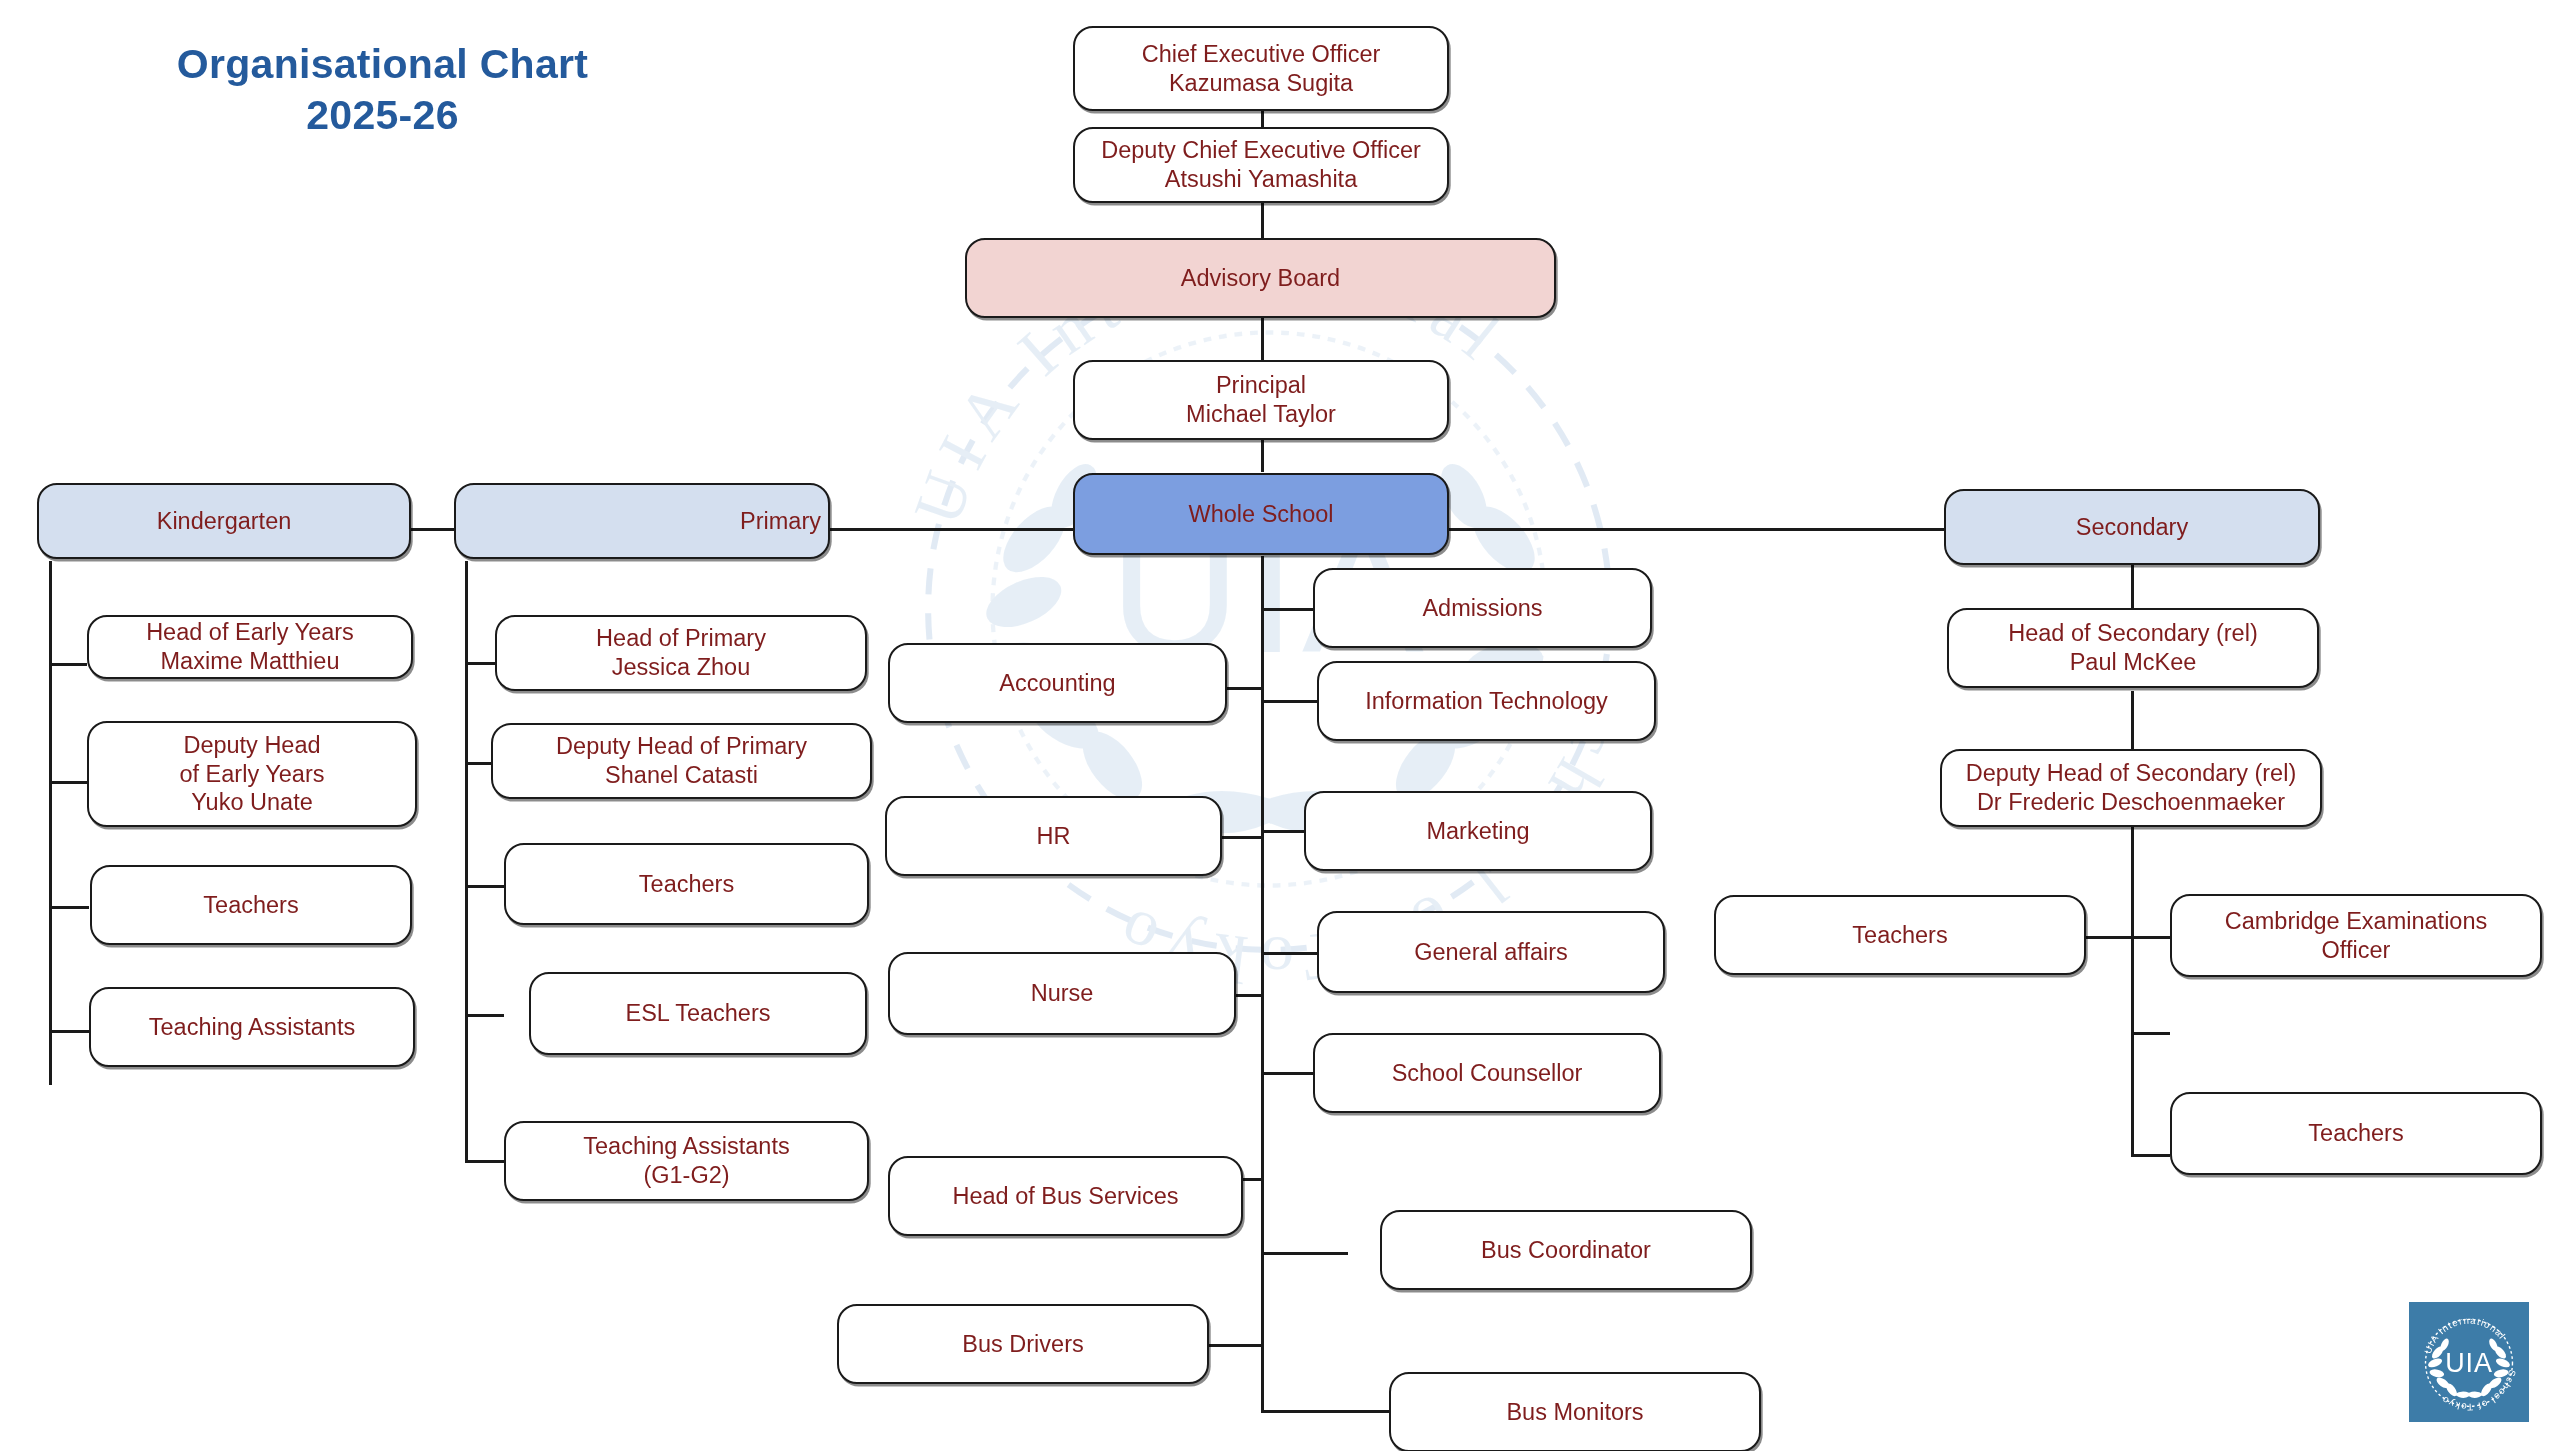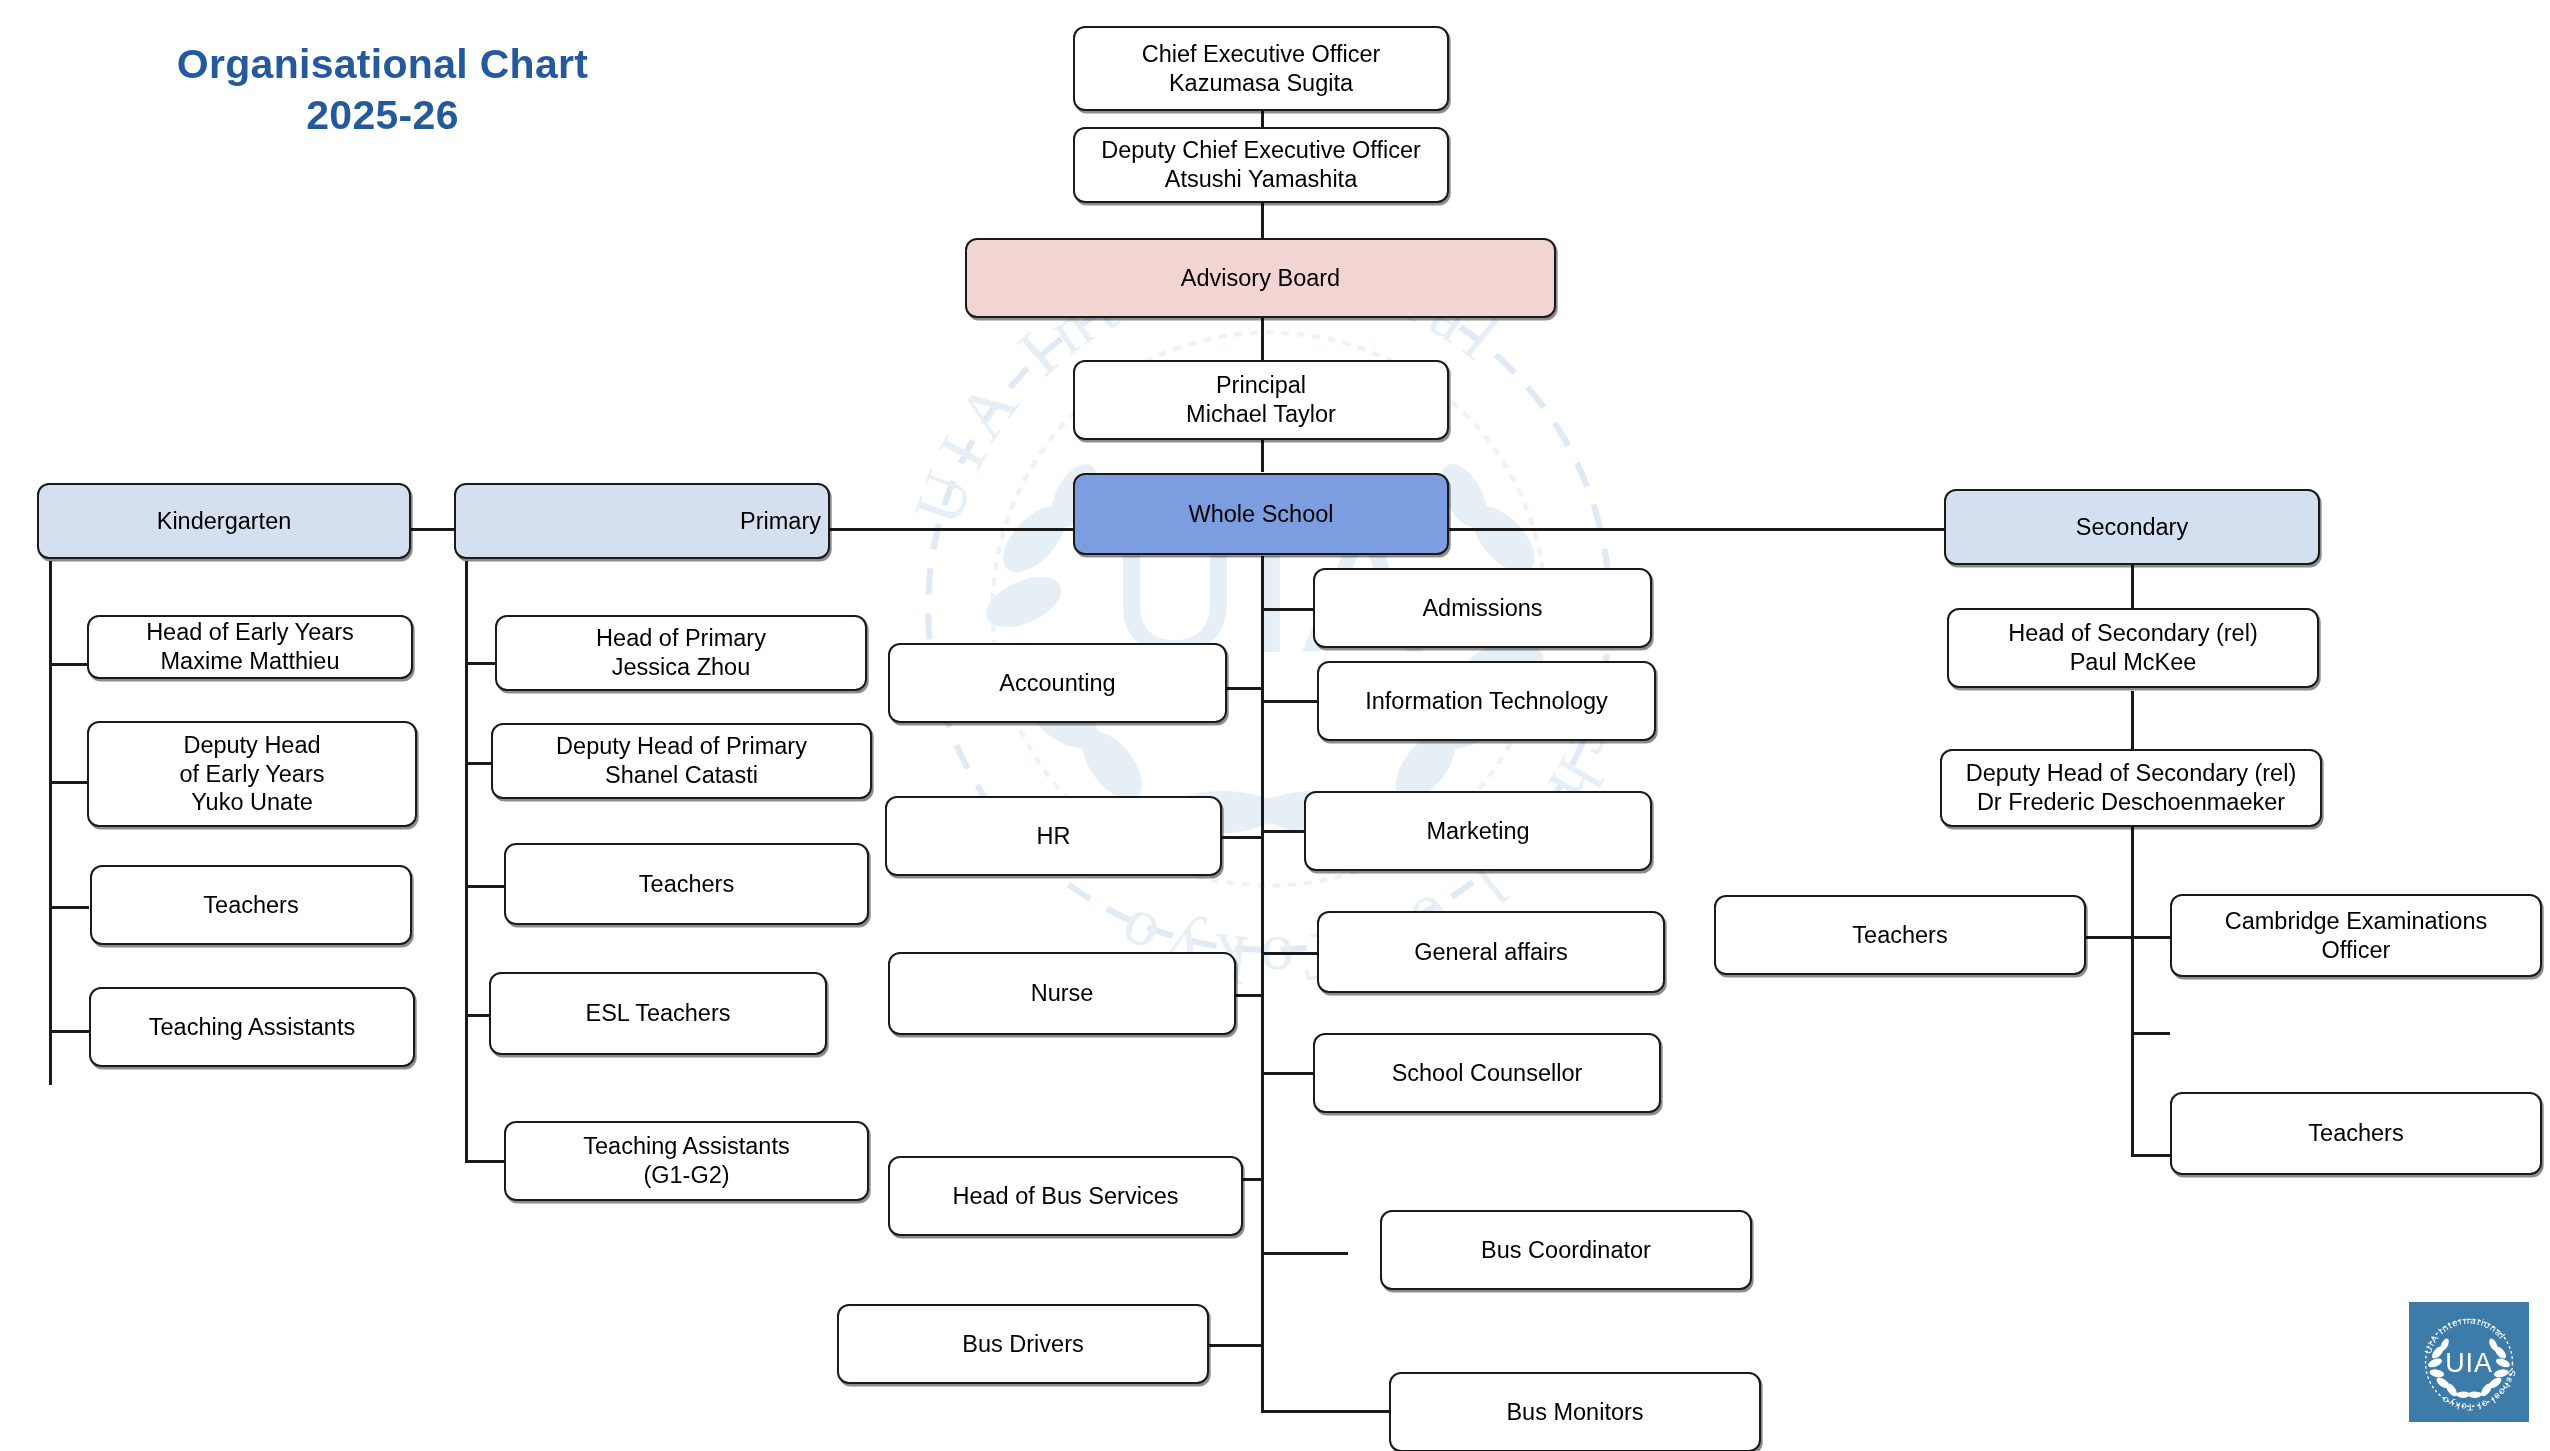--- a/index.html
+++ b/index.html
@@ -18,25 +18,25 @@
   }
 
   
   .ln{position:absolute;background:#1a1a1a;z-index:1;}
   .lnh{height:2.6px;}
   .lnv{width:2.6px;}
 
   
   .box{
     position:absolute;box-sizing:border-box;
-    border:2.6px solid #1a1a1a;border-radius:12px;
+    border:2.6px solid #1a1a1a;border-radius:20px;
     background:#ffffff;
     display:flex;align-items:center;justify-content:center;
     text-align:center;line-height:1.22;
-    color:#000000;font-size:23.5px;
+    color:#7f1d1d;font-size:23.5px;
     z-index:3;
     box-shadow:1.7px 2.6px 0 rgba(0,0,0,.45);
     padding:2px 7px;
   }
   .box span{display:block;}
   .b-lightblue{background:#d4dfef;}
   .b-blue{background:#7c9ee0;}
   .b-pink{background:#f2d4d2;}
 
   
@@ -217,21 +217,21 @@
     <div>
       <span>Deputy Head of Primary</span>
       <span>Shanel Catasti</span>
     </div>
   </div>
 
   <div class="box" style="left:504px;top:843px;width:365px;height:82px;">
     <span>Teachers</span>
   </div>
 
-  <div class="box" style="left:489px;top:972px;width:338px;height:83px;align-items:center;">
+  <div class="box" style="left:529px;top:972px;width:338px;height:83px;align-items:center;">
     <span>ESL Teachers</span>
   </div>
 
   <div class="box" style="left:504px;top:1121px;width:365px;height:80px;">
     <div>
       <span>Teaching Assistants</span>
       <span>(G1-G2)</span>
     </div>
   </div>
 

